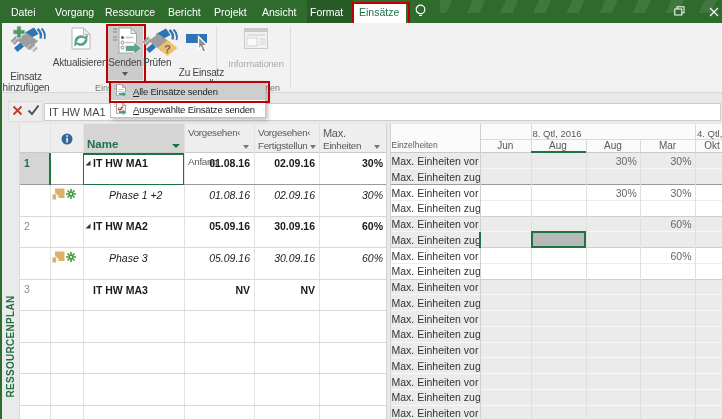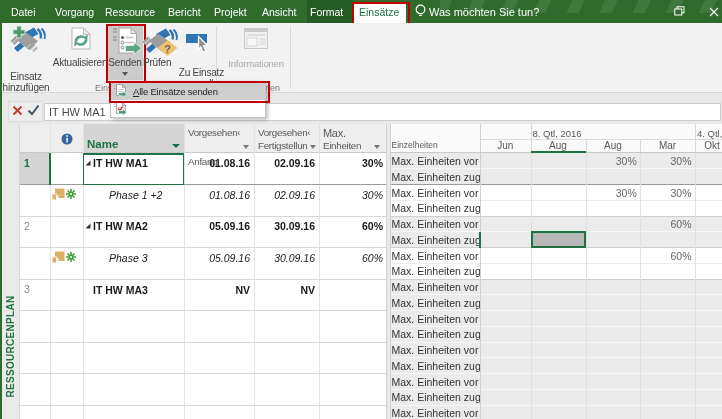--- a/index.html
+++ b/index.html
@@ -19,21 +19,20 @@
 <div class="t" style="left:214px;top:5.5px;font-size:10.5px;color:#fff;">Projekt</div>
 <div class="t" style="left:262px;top:5.5px;font-size:10.5px;color:#fff;">Ansicht</div>
 <div class="t" style="left:310px;top:5.5px;font-size:10.5px;color:#fff;">Format</div>
 <div class="a" style="left:353px;top:2px;width:53px;height:21px;background:#fff;"></div>
 <div class="t" style="left:359px;top:5.5px;font-size:10.5px;color:#1f7244;">Einsätze</div>
 <div class="a" style="left:352px;top:1.5px;width:54px;height:20px;border:2px solid #c00000;"></div>
 <svg class="a" style="left:414px;top:4px;" width="13" height="15" viewBox="0 0 13 15">
       <circle cx="6.5" cy="5.5" r="4.3" fill="none" stroke="#fff" stroke-width="1.2"></circle>
       <path d="M4.5 9.5h4M5 11.5h3" stroke="#fff" stroke-width="1.1" fill="none"></path>
     </svg>
-<div class="t" style="left:429px;top:5.5px;font-size:11px;color:#fff;">Was möchten Sie tun?</div>
 <svg class="a" style="left:674px;top:6px;" width="11" height="10" viewBox="0 0 11 10">
       <rect x="3" y="0.8" width="7" height="6" fill="none" stroke="#fff" stroke-width="1"></rect>
       <rect x="0.8" y="3" width="7" height="6" fill="#2e6b2d" stroke="#fff" stroke-width="1"></rect>
     </svg>
 <svg class="a" style="left:709px;top:6.5px;" width="10" height="10" viewBox="0 0 10 10">
       <path d="M1 1 L9 9 M9 1 L1 9" stroke="#fff" stroke-width="1.2"></path>
     </svg>
 <div class="a" style="left:0;top:23px;width:722px;height:70px;background:#f3f2f2;border-bottom:1px solid #d8d8d8;box-sizing:border-box;"></div>
 <div class="a" style="left:216px;top:26px;width:1px;height:63px;background:#dcdcdc;"></div>
 <div class="a" style="left:290px;top:26px;width:1px;height:63px;background:#dcdcdc;"></div>
@@ -298,13 +297,14 @@
     </svg>
 <svg class="a" style="left:113px;top:101.5px;" width="15" height="14" viewBox="0 0 15 14">
       <path d="M1 2 h1.6 M1 4.5 h1.6" stroke="#aaa" stroke-width="0.9"></path>
       <path d="M3.5 0.5 H9.5 L12.5 3.5 V11.5 H3.5 Z" fill="#fff" stroke="#9a9a9a" stroke-width="0.9"></path>
       <path d="M9.5 0.5 V3.5 H12.5 Z" fill="#e5e5e5" stroke="#9a9a9a" stroke-width="0.8"></path>
       <path d="M5 5.5 h5.5 M5 7.5 h5.5" stroke="#c8c8c8" stroke-width="0.9"></path>
       <path d="M5 6.5 l1.8 2 3 -4" stroke="#c0392b" stroke-width="1.3" fill="none"></path>
       <path d="M5.5 8.7 h4 v-1.7 l4.2 3.2 -4.2 3.2 v-1.7 h-4 Z" fill="#4d9b78" stroke="#fafafa" stroke-width="0.6"></path>
     </svg>
 <div class="t" style="left:133px;top:86px;font-size:9.5px;letter-spacing:-0.2px;color:#262626;"><u>A</u>lle Einsätze senden</div>
+<div class="t" style="left:133px;top:103.5px;font-size:9.5px;letter-spacing:-0.2px;color:#262626;"><u>A</u>usgewählte Einsätze senden</div>
 <div class="a" style="left:109px;top:80.5px;width:157px;height:18px;border:2px solid #c00000;"></div>
 </div>
 </body></html>

